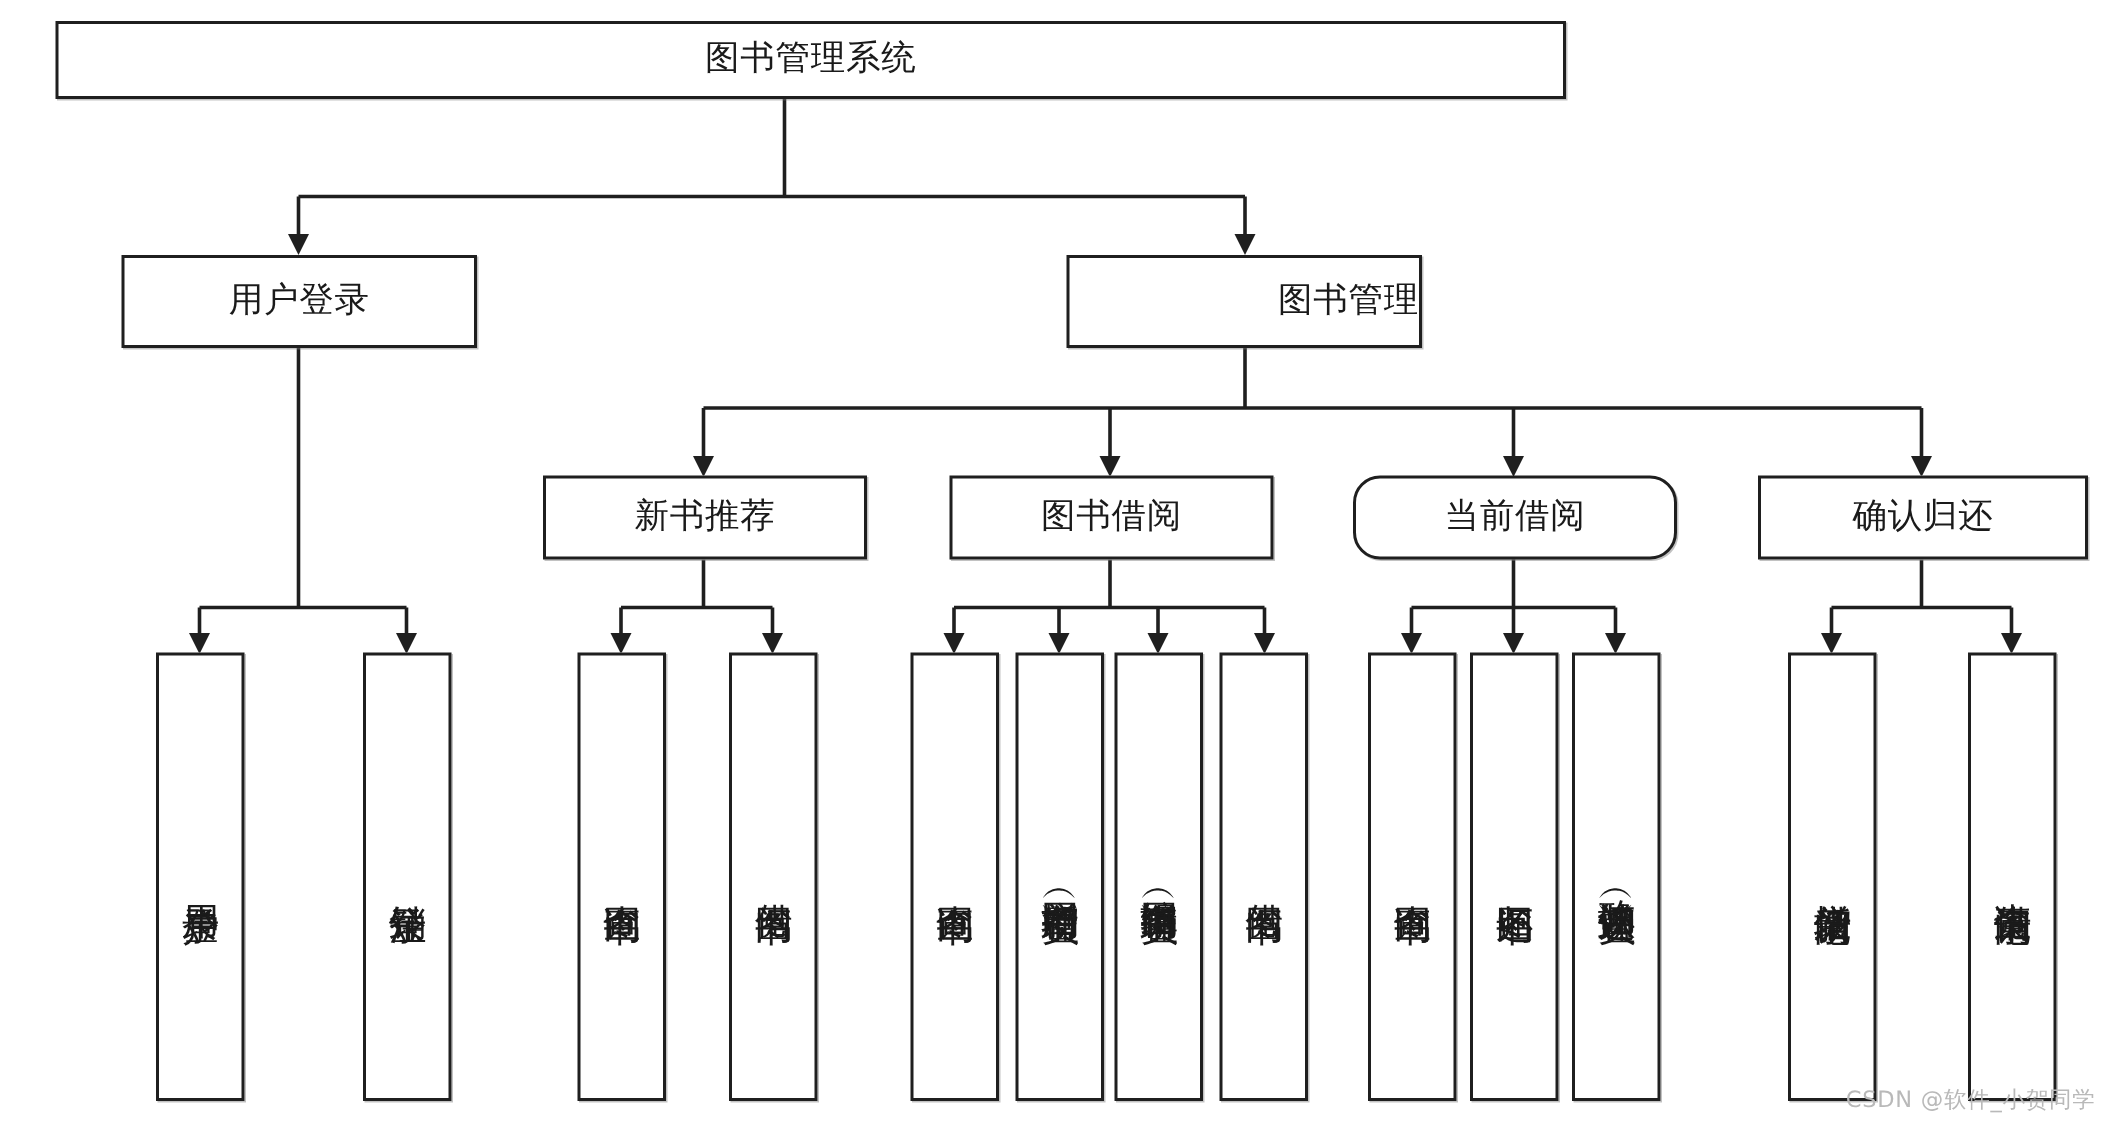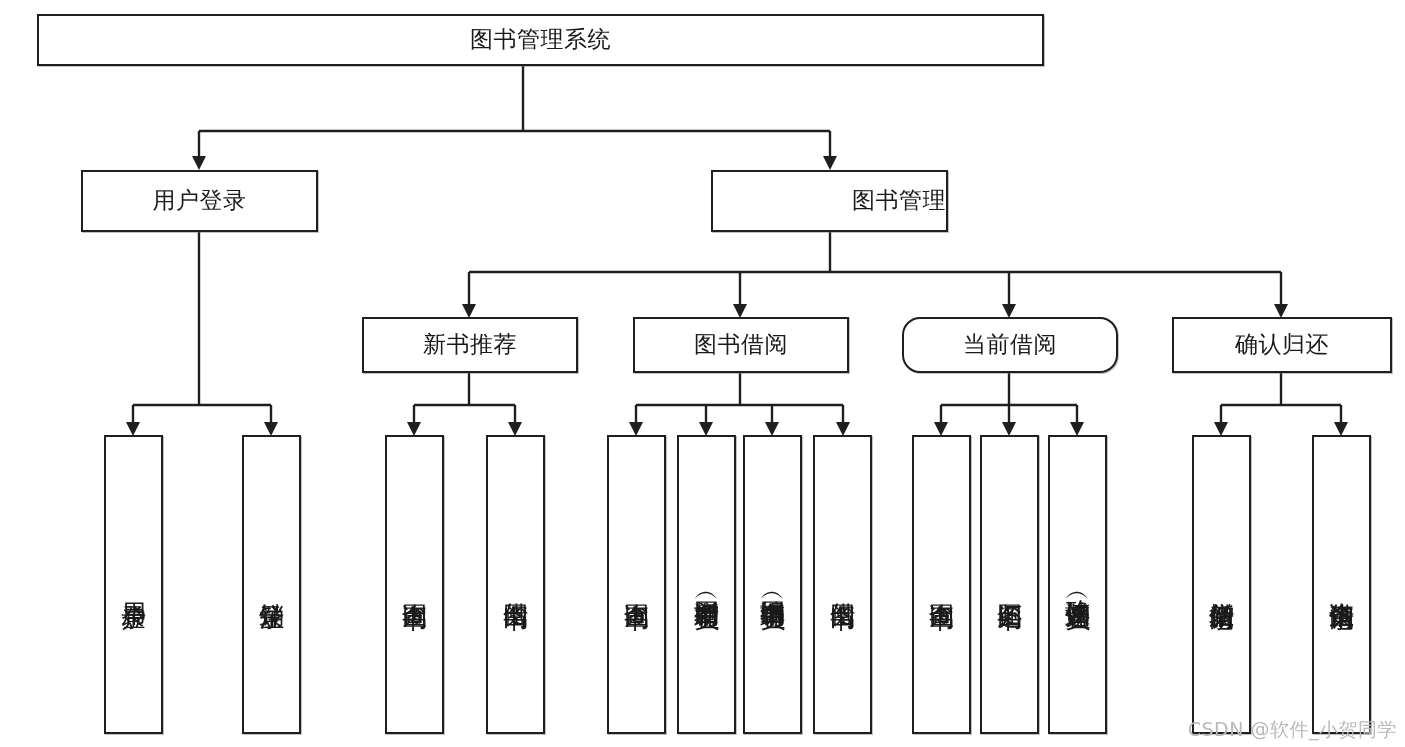--- a/index.html
+++ b/index.html
@@ -50,21 +50,21 @@
   .node.vertical .node-label {
     writing-mode: vertical-rl;
     text-orientation: upright;
     font-size: 25px;
     letter-spacing: 1px;
   }
   #watermark {
     position: absolute;
     right: 8px;
     bottom: 4px;
-    font-size: 19px;
+    font-size: 15px;
     color: #b9b9b9;
     letter-spacing: 0.5px;
     white-space: nowrap;
     pointer-events: none;
   }
 </style>
 </head>
 <body>
 
 <div id="diagram-root">

